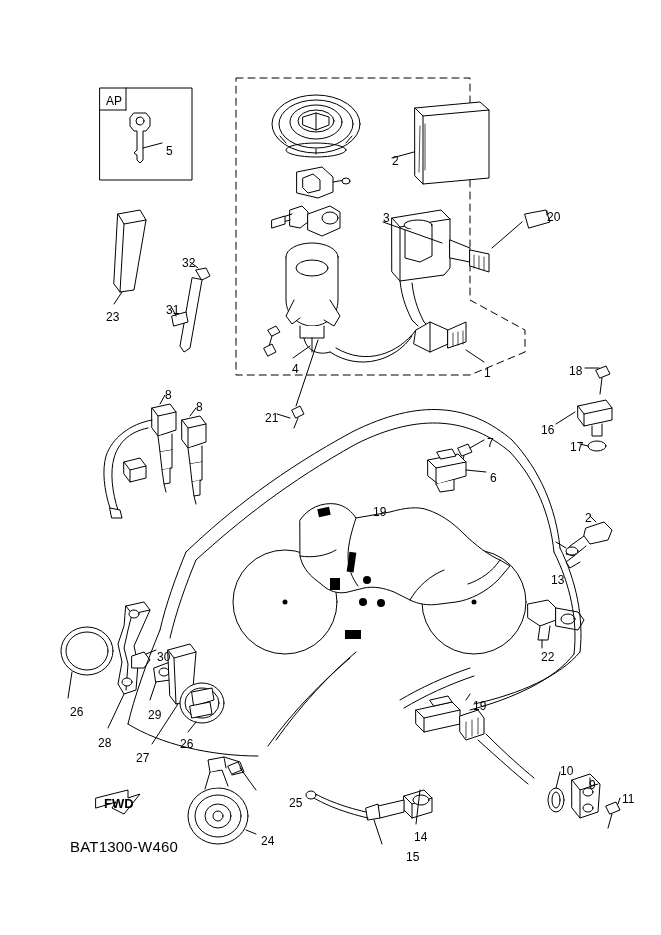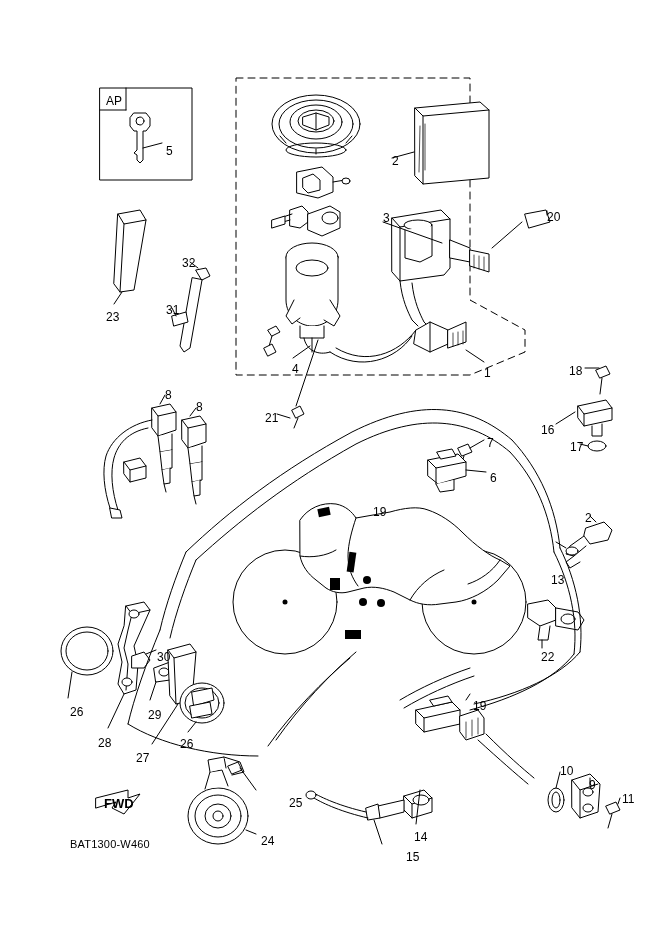--- a/index.html
+++ b/index.html
@@ -26,21 +26,21 @@
     position: absolute;
     font-family: "Liberation Sans", sans-serif;
     font-size: 12px;
     color: #000000;
     white-space: nowrap;
     line-height: 1;
   }
   .partcode {
     position: absolute;
     font-family: "Liberation Sans", sans-serif;
-    font-size: 11px;
+    font-size: 15px;
     letter-spacing: 0.2px;
     color: #000000;
     white-space: nowrap;
   }
   .apbox-label {
     position: absolute;
     font-family: "Liberation Sans", sans-serif;
     font-size: 12px;
     color: #000000;
   }

